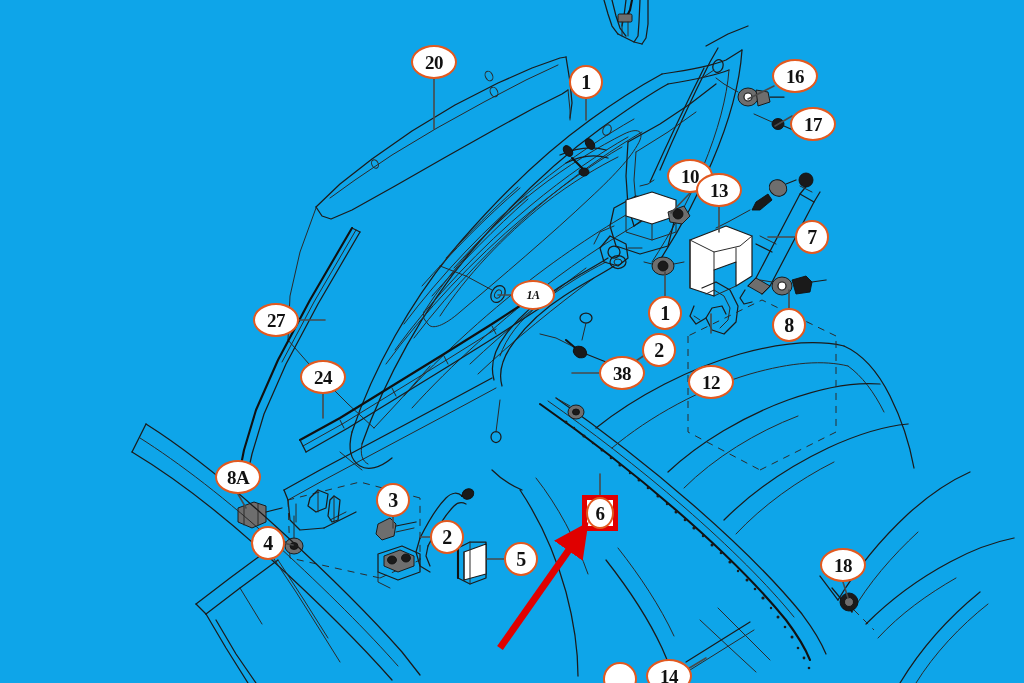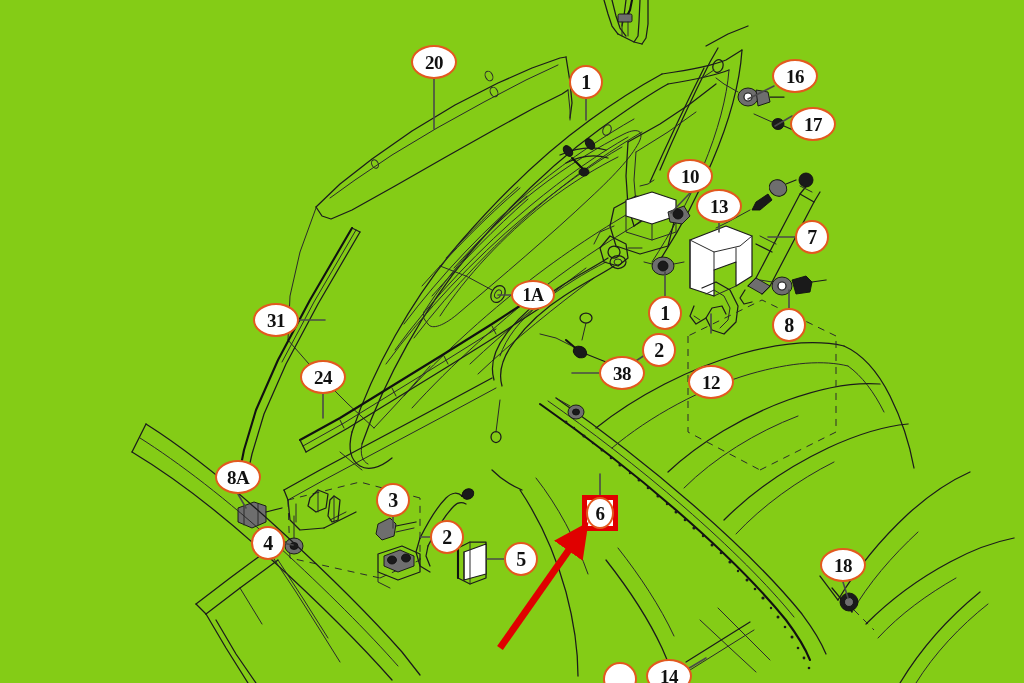--- a/index.html
+++ b/index.html
@@ -8,21 +8,21 @@
     padding: 0;
     background: #ffffff;
   }
   body {
     font-family: "Liberation Sans", sans-serif;
   }
   #stage {
     position: relative;
     width: 1024px;
     height: 683px;
-    background: #84cc16;
+    background: #0ea5e9;
     overflow: hidden;
   }
   #diagram-svg {
     position: absolute;
     left: 0;
     top: 0;
     width: 1024px;
     height: 683px;
   }
   .lw { fill: none; stroke: #1b1b1b; stroke-width: 1.25; stroke-linecap: round; stroke-linejoin: round; }
@@ -49,21 +49,21 @@
     font-family: "Liberation Serif", serif;
     font-weight: 700;
     font-size: 20px;
     line-height: 1;
     letter-spacing: -0.5px;
     width: 34px;
     height: 34px;
     z-index: 6;
   }
   .callout.wide { width: 46px; border-radius: 50%; font-size: 19px; }
-  .callout.ellipse { width: 44px; height: 30px; font-size: 18px; }
+  .callout.ellipse { width: 44px; height: 30px; font-size: 12px; font-style: italic; }
   .callout.boxed {
     border: 2px solid #e2591f;
     border-radius: 50%;
     width: 28px;
     height: 32px;
     font-size: 19px;
   }
   .hl-box {
     position: absolute;
     transform: translate(-50%, -50%);
@@ -488,27 +488,27 @@
     </defs>
     <line id="hl-arrow" stroke="#e00000" stroke-width="7" stroke-linecap="butt" marker-end="url(#ah)" x1="500" y1="648" x2="578" y2="537"></line>
   </svg>
 
   <div id="callout-layer">
       <div class="callout wide" style="left: 434px; top: 62px; border-color: rgb(226, 89, 31);">20</div>
       <div class="callout" style="left: 586px; top: 82px; border-color: rgb(226, 89, 31);">1</div>
       <div class="callout wide" style="left: 795px; top: 76px; border-color: rgb(226, 89, 31);">16</div>
       <div class="callout wide" style="left: 813px; top: 124px; border-color: rgb(226, 89, 31);">17</div>
       <div class="callout wide" style="left: 690px; top: 176px; border-color: rgb(226, 89, 31);">10</div>
-      <div class="callout wide" style="left: 719px; top: 190px; border-color: rgb(226, 89, 31); margin-top: 16px;">13</div>
+      <div class="callout wide" style="left: 719px; top: 190px; border-color: rgb(226, 89, 31);">13</div>
       <div class="callout" style="left: 812px; top: 237px; border-color: rgb(226, 89, 31);">7</div>
       <div class="callout" style="left: 789px; top: 325px; border-color: rgb(226, 89, 31);">8</div>
       <div class="callout" style="left: 665px; top: 313px; border-color: rgb(226, 89, 31);">1</div>
       <div class="callout wide" style="left: 711px; top: 350px; border-color: rgb(226, 89, 31); margin-top: 32px;">12</div>
       <div class="callout ellipse" style="left: 533px; top: 295px; border-color: rgb(226, 89, 31);">1A</div>
-      <div class="callout wide" style="left: 276px; top: 320px; border-color: rgb(226, 89, 31);">31</div>
+      <div class="callout wide" style="left: 276px; top: 320px; border-color: rgb(226, 89, 31);">27</div>
       <div class="callout wide" style="left: 323px; top: 377px; border-color: rgb(226, 89, 31);">24</div>
       <div class="callout" style="left: 659px; top: 350px; border-color: rgb(226, 89, 31);">2</div>
       <div class="callout wide" style="left: 622px; top: 373px; border-color: rgb(226, 89, 31);">38</div>
       <div class="callout wide" style="left: 238px; top: 477px; border-color: rgb(226, 89, 31);">8A</div>
       <div class="callout" style="left: 268px; top: 543px; border-color: rgb(226, 89, 31);">4</div>
       <div class="callout" style="left: 393px; top: 500px; border-color: rgb(226, 89, 31);">3</div>
       <div class="callout" style="left: 447px; top: 537px; border-color: rgb(226, 89, 31);">2</div>
       <div class="callout" style="left: 521px; top: 559px; border-color: rgb(226, 89, 31);">5</div>
       <div class="callout boxed" style="left: 600px; top: 513px; border-color: rgb(226, 89, 31);">6</div>
       <div class="callout wide" style="left: 843px; top: 565px; border-color: rgb(226, 89, 31);">18</div>

